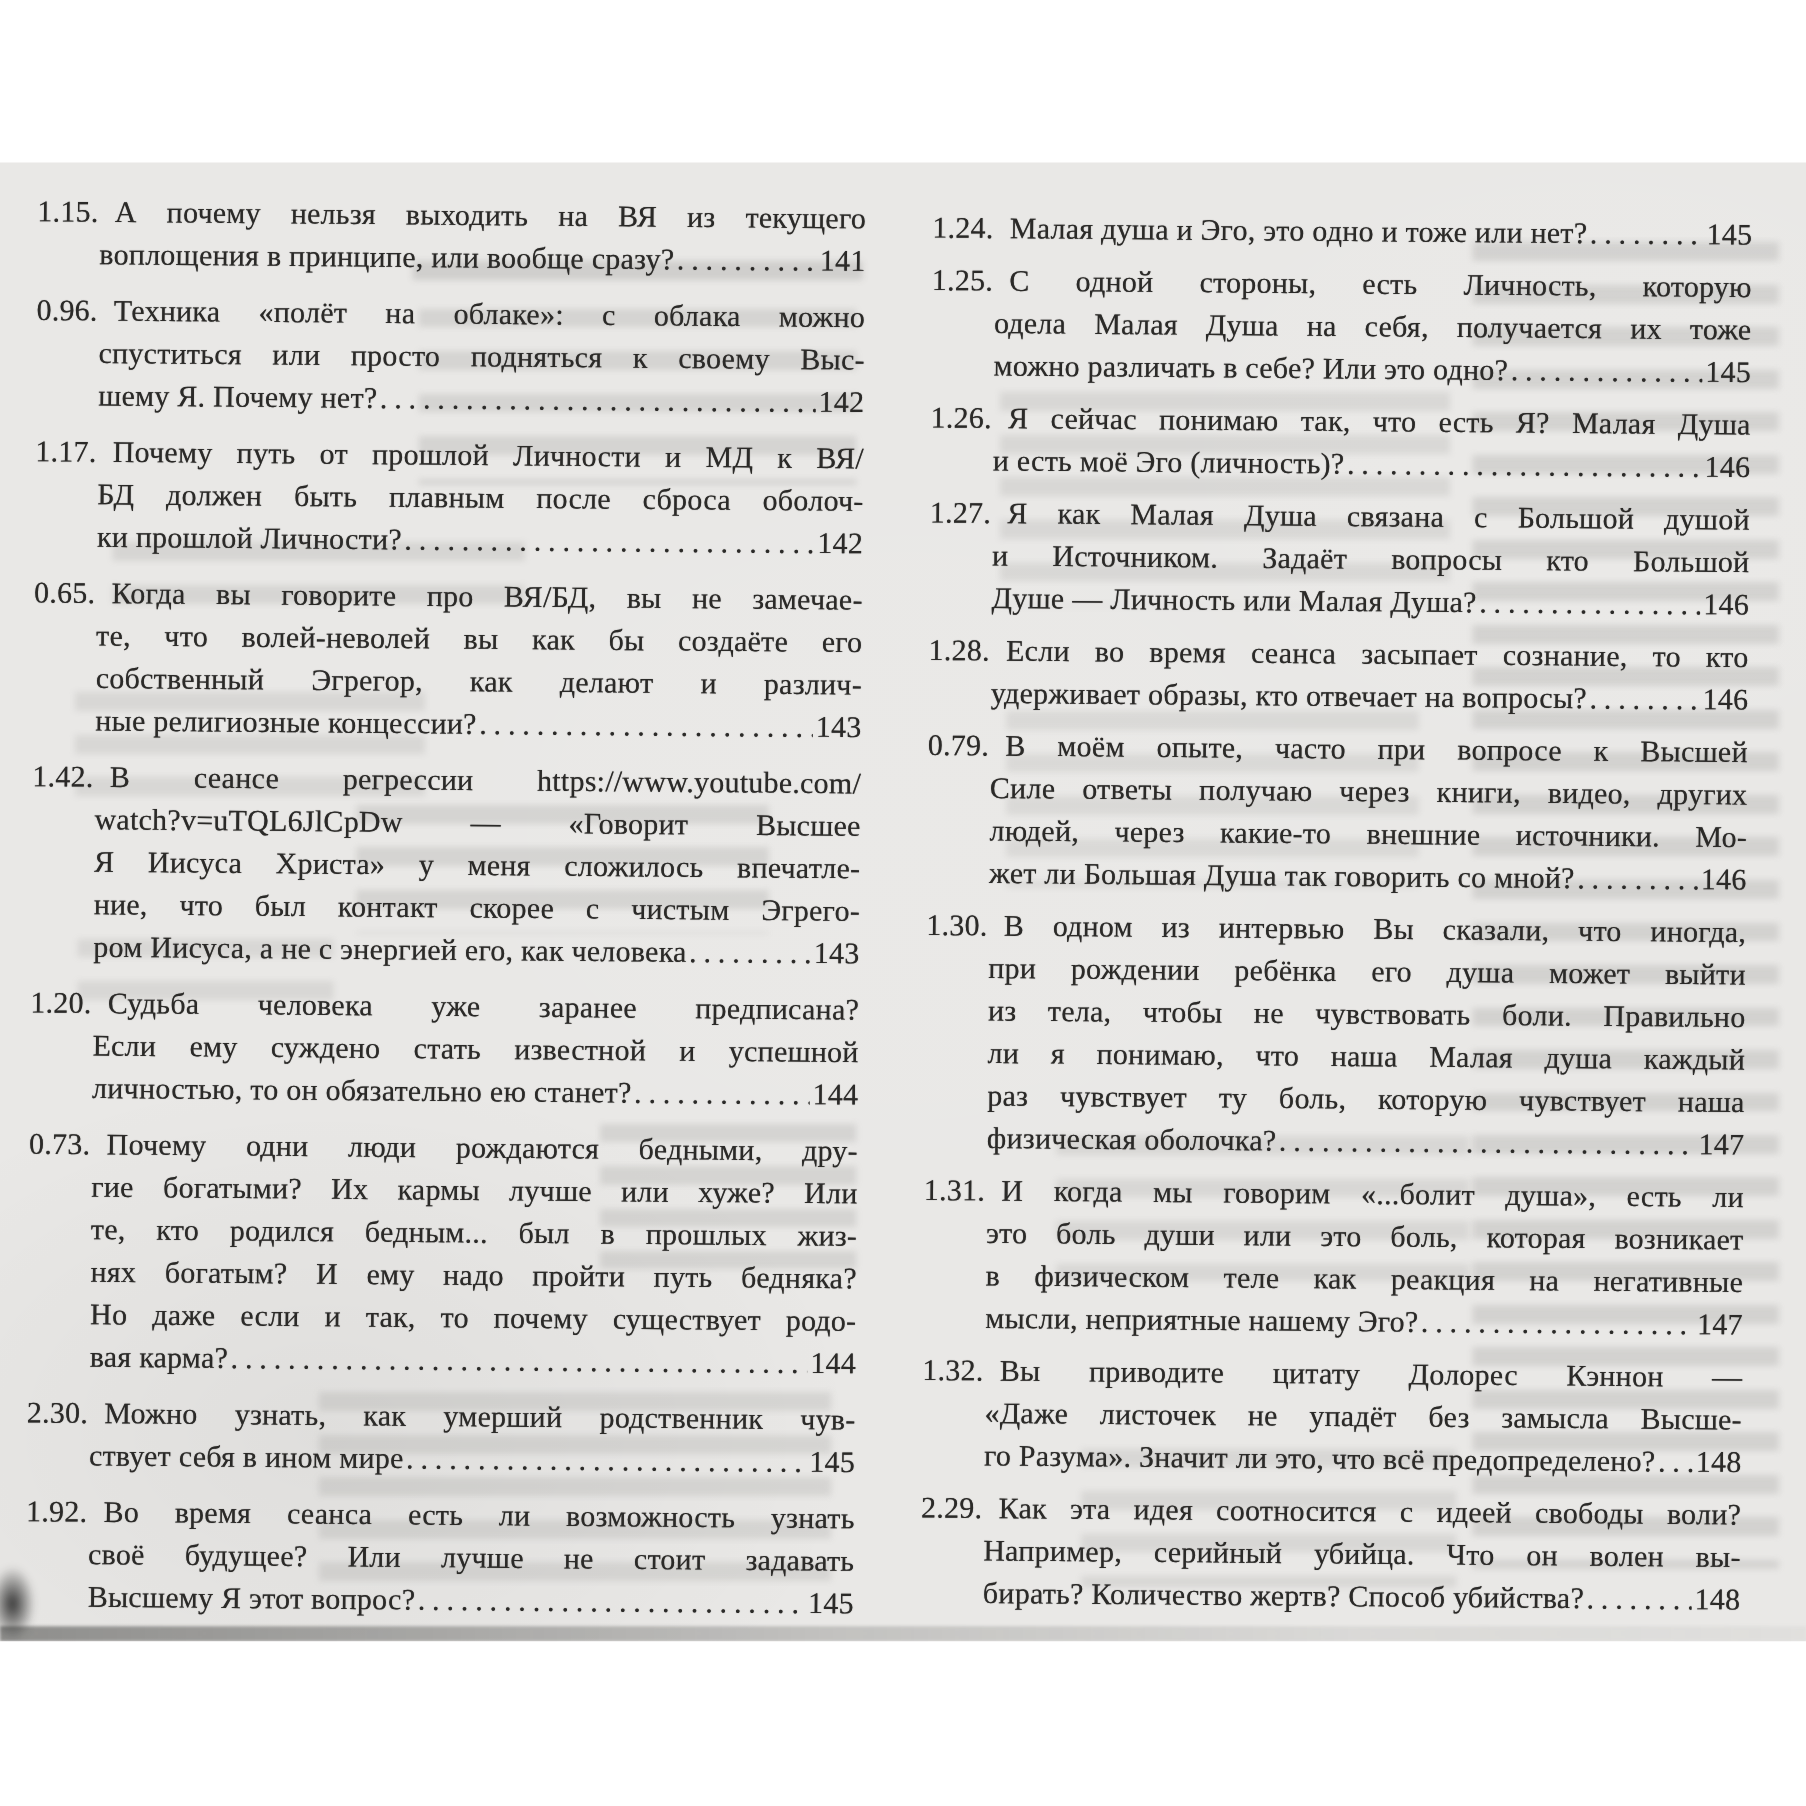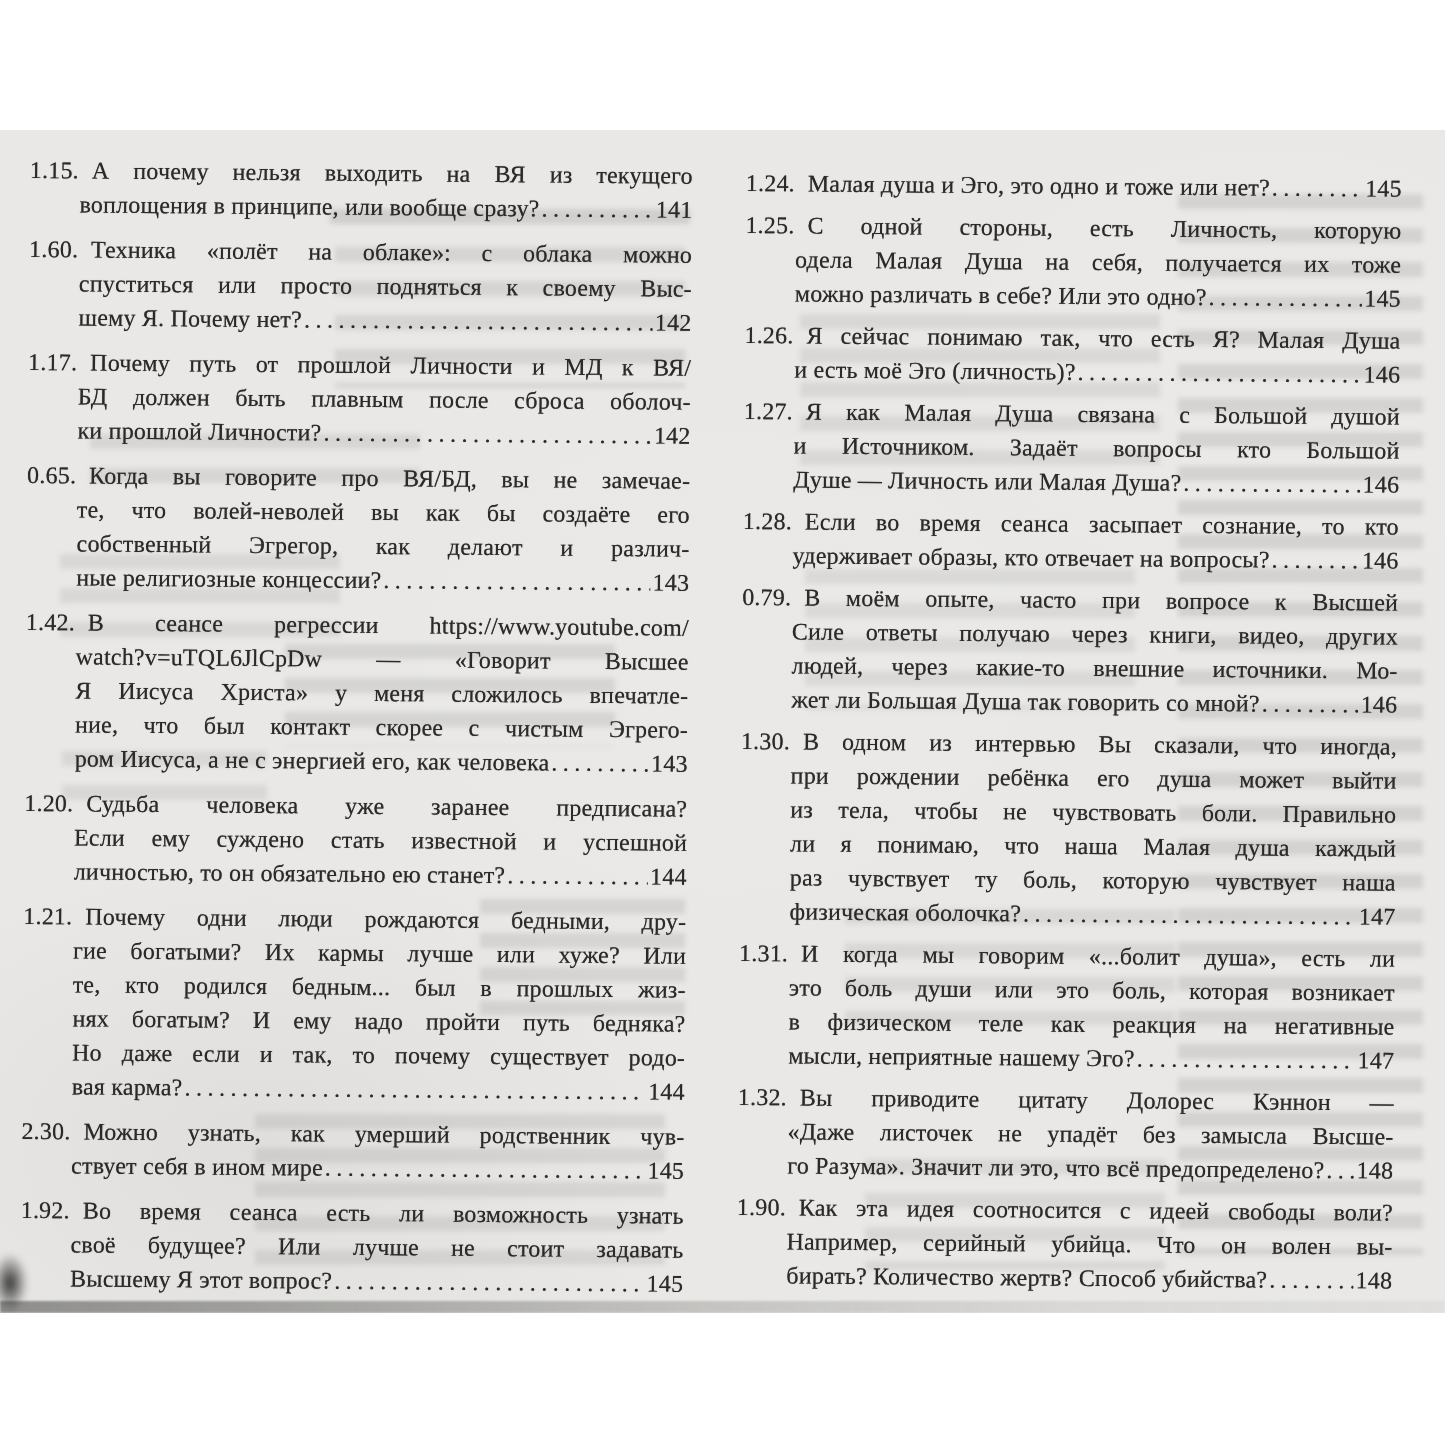--- a/index.html
+++ b/index.html
@@ -101,21 +101,21 @@
 <div class="page-col left" id="left-entries">
     <div class="entry">
       <div class="line first"><span class="num">1.15.</span><span class="txt">А почему нельзя выходить на ВЯ из текущего</span></div>
       <div class="lastline">
         <span class="txt">воплощения в принципе, или вообще сразу?</span>
         <span class="dots"></span>
         <span class="pg">141</span>
       </div>
     </div>
     <div class="entry">
-      <div class="line first"><span class="num">1.60.</span><span class="txt">Техника «полёт на облаке»: с облака можно</span></div>
+      <div class="line first"><span class="num">0.96.</span><span class="txt">Техника «полёт на облаке»: с облака можно</span></div>
       <div class="line"><span class="txt">спуститься или просто подняться к своему Выс-</span></div>
       <div class="lastline">
         <span class="txt">шему Я. Почему нет?</span>
         <span class="dots"></span>
         <span class="pg">142</span>
       </div>
     </div>
     <div class="entry">
       <div class="line first"><span class="num">1.17.</span><span class="txt">Почему путь от прошлой Личности и МД к ВЯ/</span></div>
       <div class="line"><span class="txt">БД должен быть плавным после сброса оболоч-</span></div>
@@ -149,21 +149,21 @@
     <div class="entry">
       <div class="line first"><span class="num">1.20.</span><span class="txt">Судьба человека уже заранее предписана?</span></div>
       <div class="line"><span class="txt">Если ему суждено стать известной и успешной</span></div>
       <div class="lastline">
         <span class="txt">личностью, то он обязательно ею станет?</span>
         <span class="dots"></span>
         <span class="pg">144</span>
       </div>
     </div>
     <div class="entry">
-      <div class="line first"><span class="num">1.21.</span><span class="txt">Почему одни люди рождаются бедными, дру-</span></div>
+      <div class="line first"><span class="num">0.73.</span><span class="txt">Почему одни люди рождаются бедными, дру-</span></div>
       <div class="line"><span class="txt">гие богатыми? Их кармы лучше или хуже? Или</span></div>
       <div class="line"><span class="txt">те, кто родился бедным... был в прошлых жиз-</span></div>
       <div class="line"><span class="txt">нях богатым? И ему надо пройти путь бедняка?</span></div>
       <div class="line"><span class="txt">Но даже если и так, то почему существует родо-</span></div>
       <div class="lastline">
         <span class="txt">вая карма?</span>
         <span class="dots"></span>
         <span class="pg">144</span>
       </div>
     </div>
@@ -263,21 +263,21 @@
     <div class="entry">
       <div class="line first"><span class="num">1.32.</span><span class="txt">Вы приводите цитату Долорес Кэннон —</span></div>
       <div class="line"><span class="txt">«Даже листочек не упадёт без замысла Высше-</span></div>
       <div class="lastline">
         <span class="txt">го Разума». Значит ли это, что всё предопределено?</span>
         <span class="dots"></span>
         <span class="pg">148</span>
       </div>
     </div>
     <div class="entry">
-      <div class="line first"><span class="num">1.90.</span><span class="txt">Как эта идея соотносится с идеей свободы воли?</span></div>
+      <div class="line first"><span class="num">2.29.</span><span class="txt">Как эта идея соотносится с идеей свободы воли?</span></div>
       <div class="line"><span class="txt">Например, серийный убийца. Что он волен вы-</span></div>
       <div class="lastline">
         <span class="txt">бирать? Количество жертв? Способ убийства?</span>
         <span class="dots"></span>
         <span class="pg">148</span>
       </div>
     </div>
   </div>
 
 </body></html>

